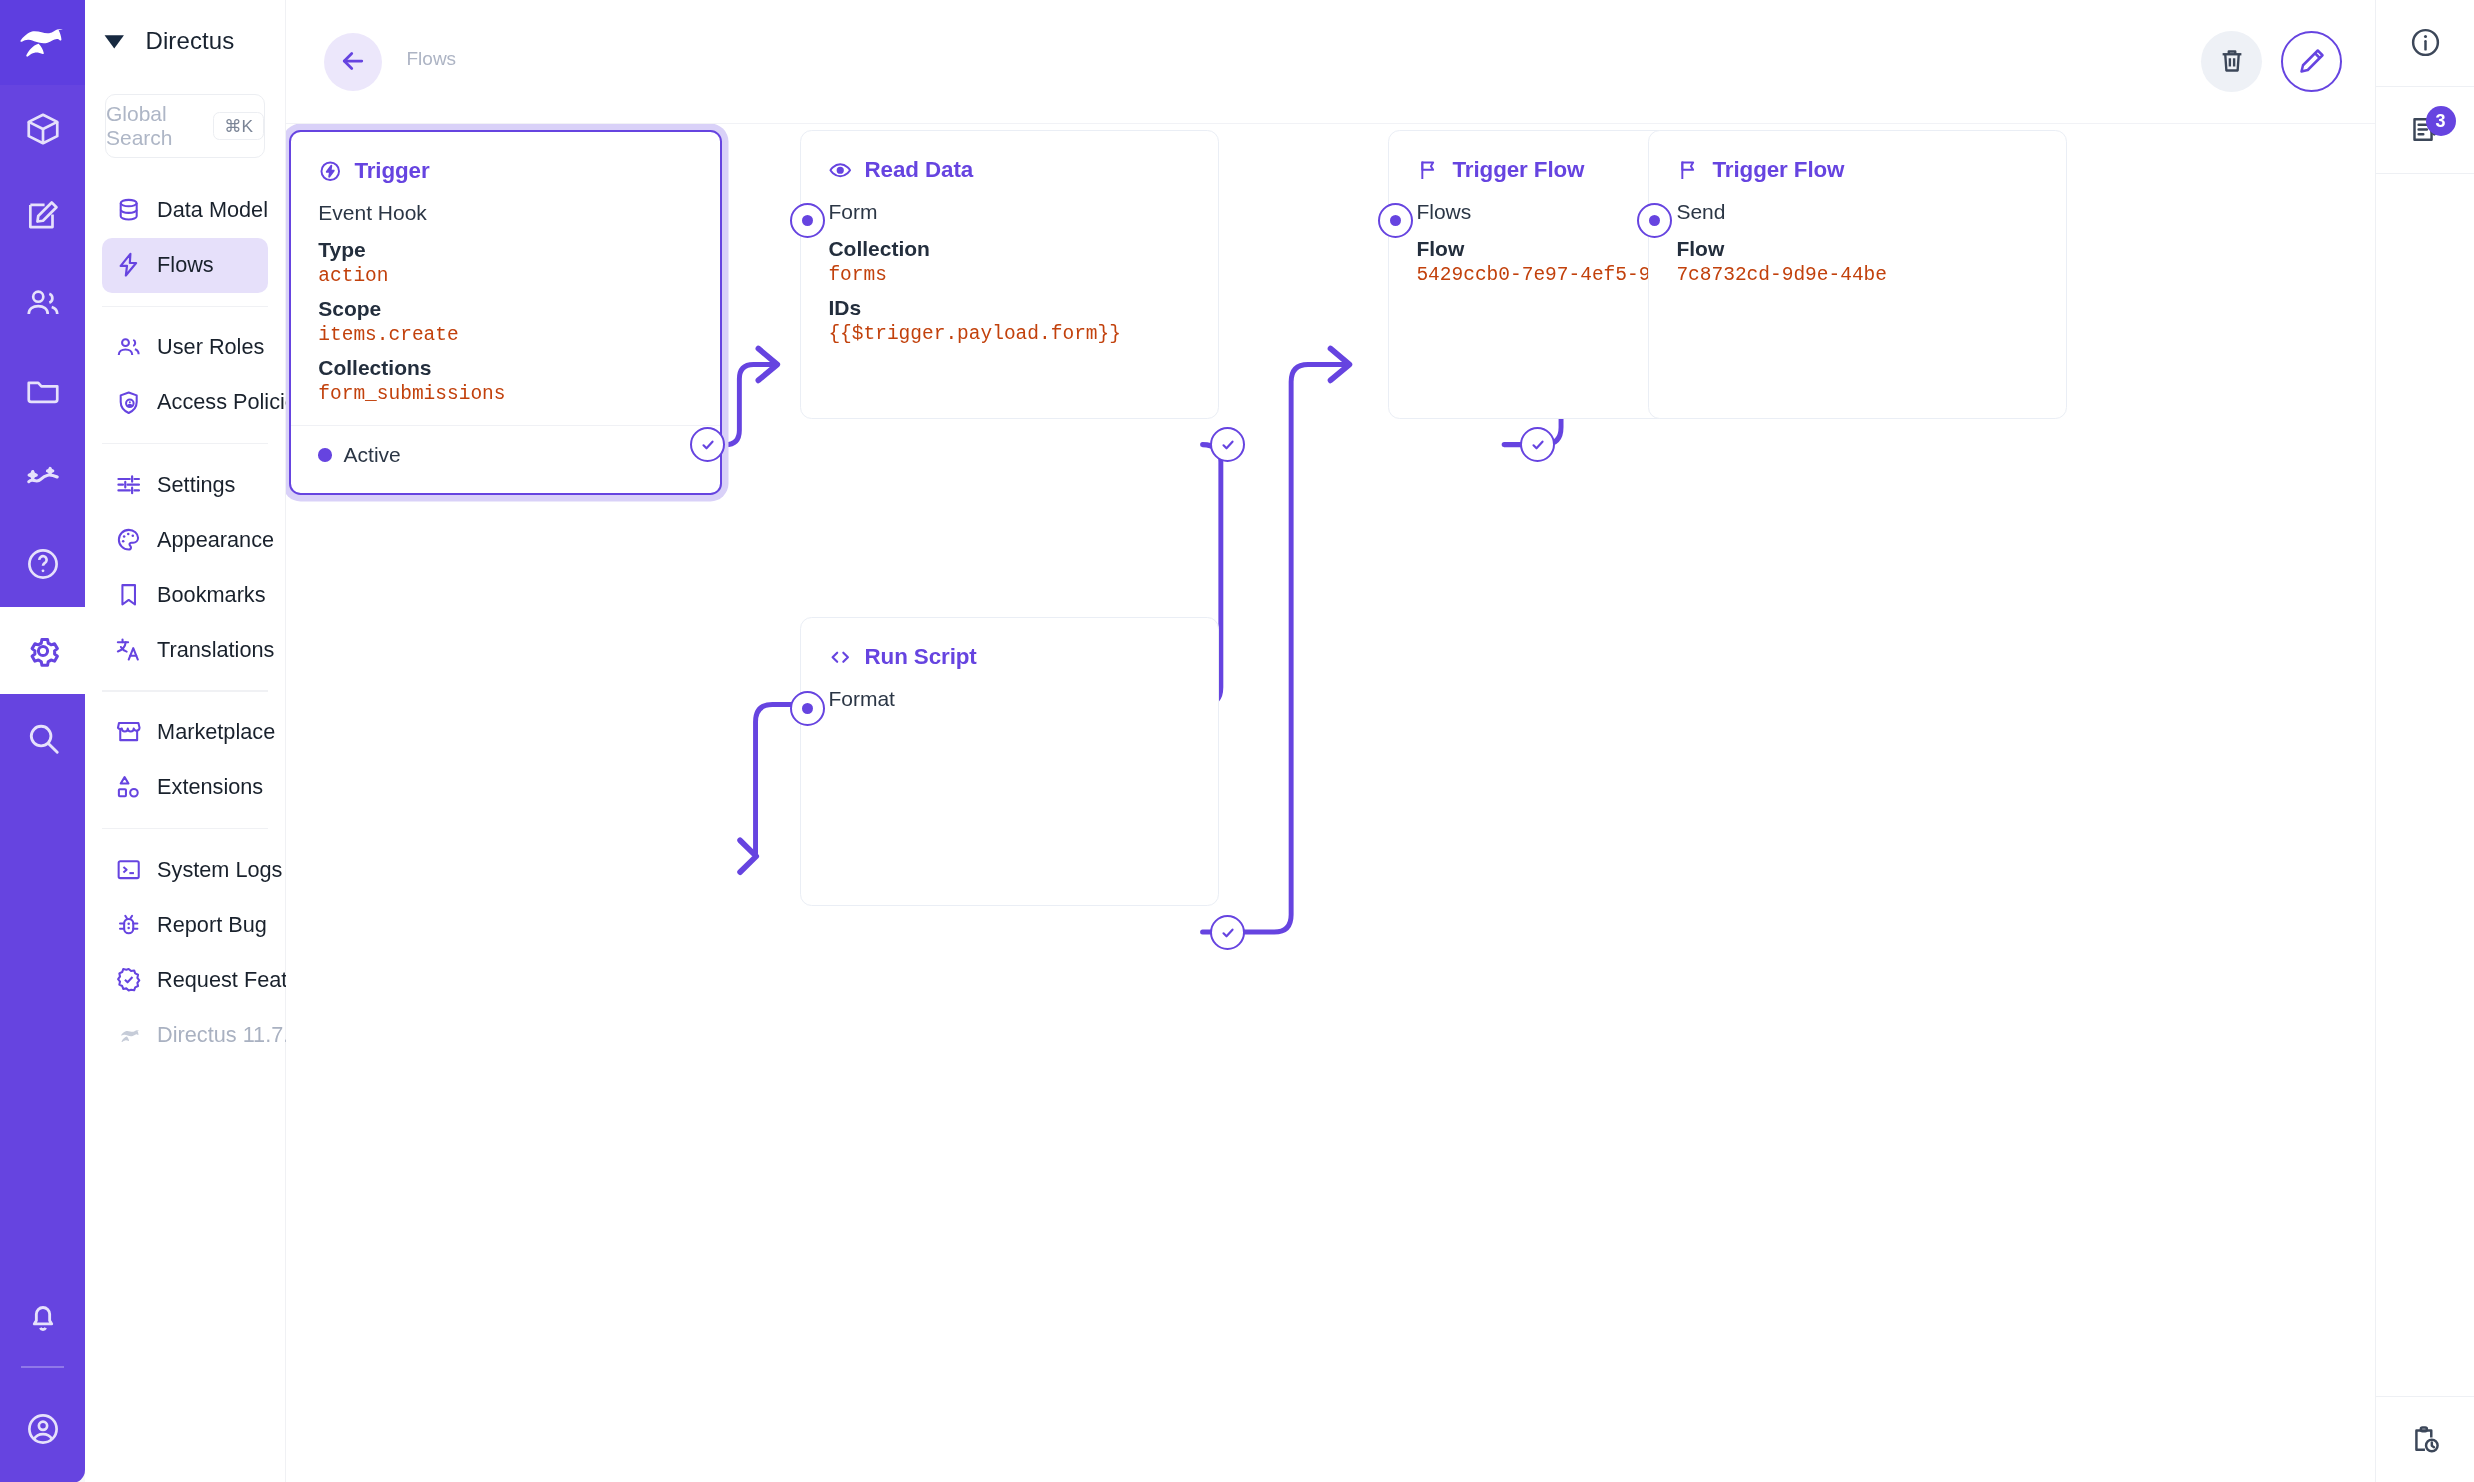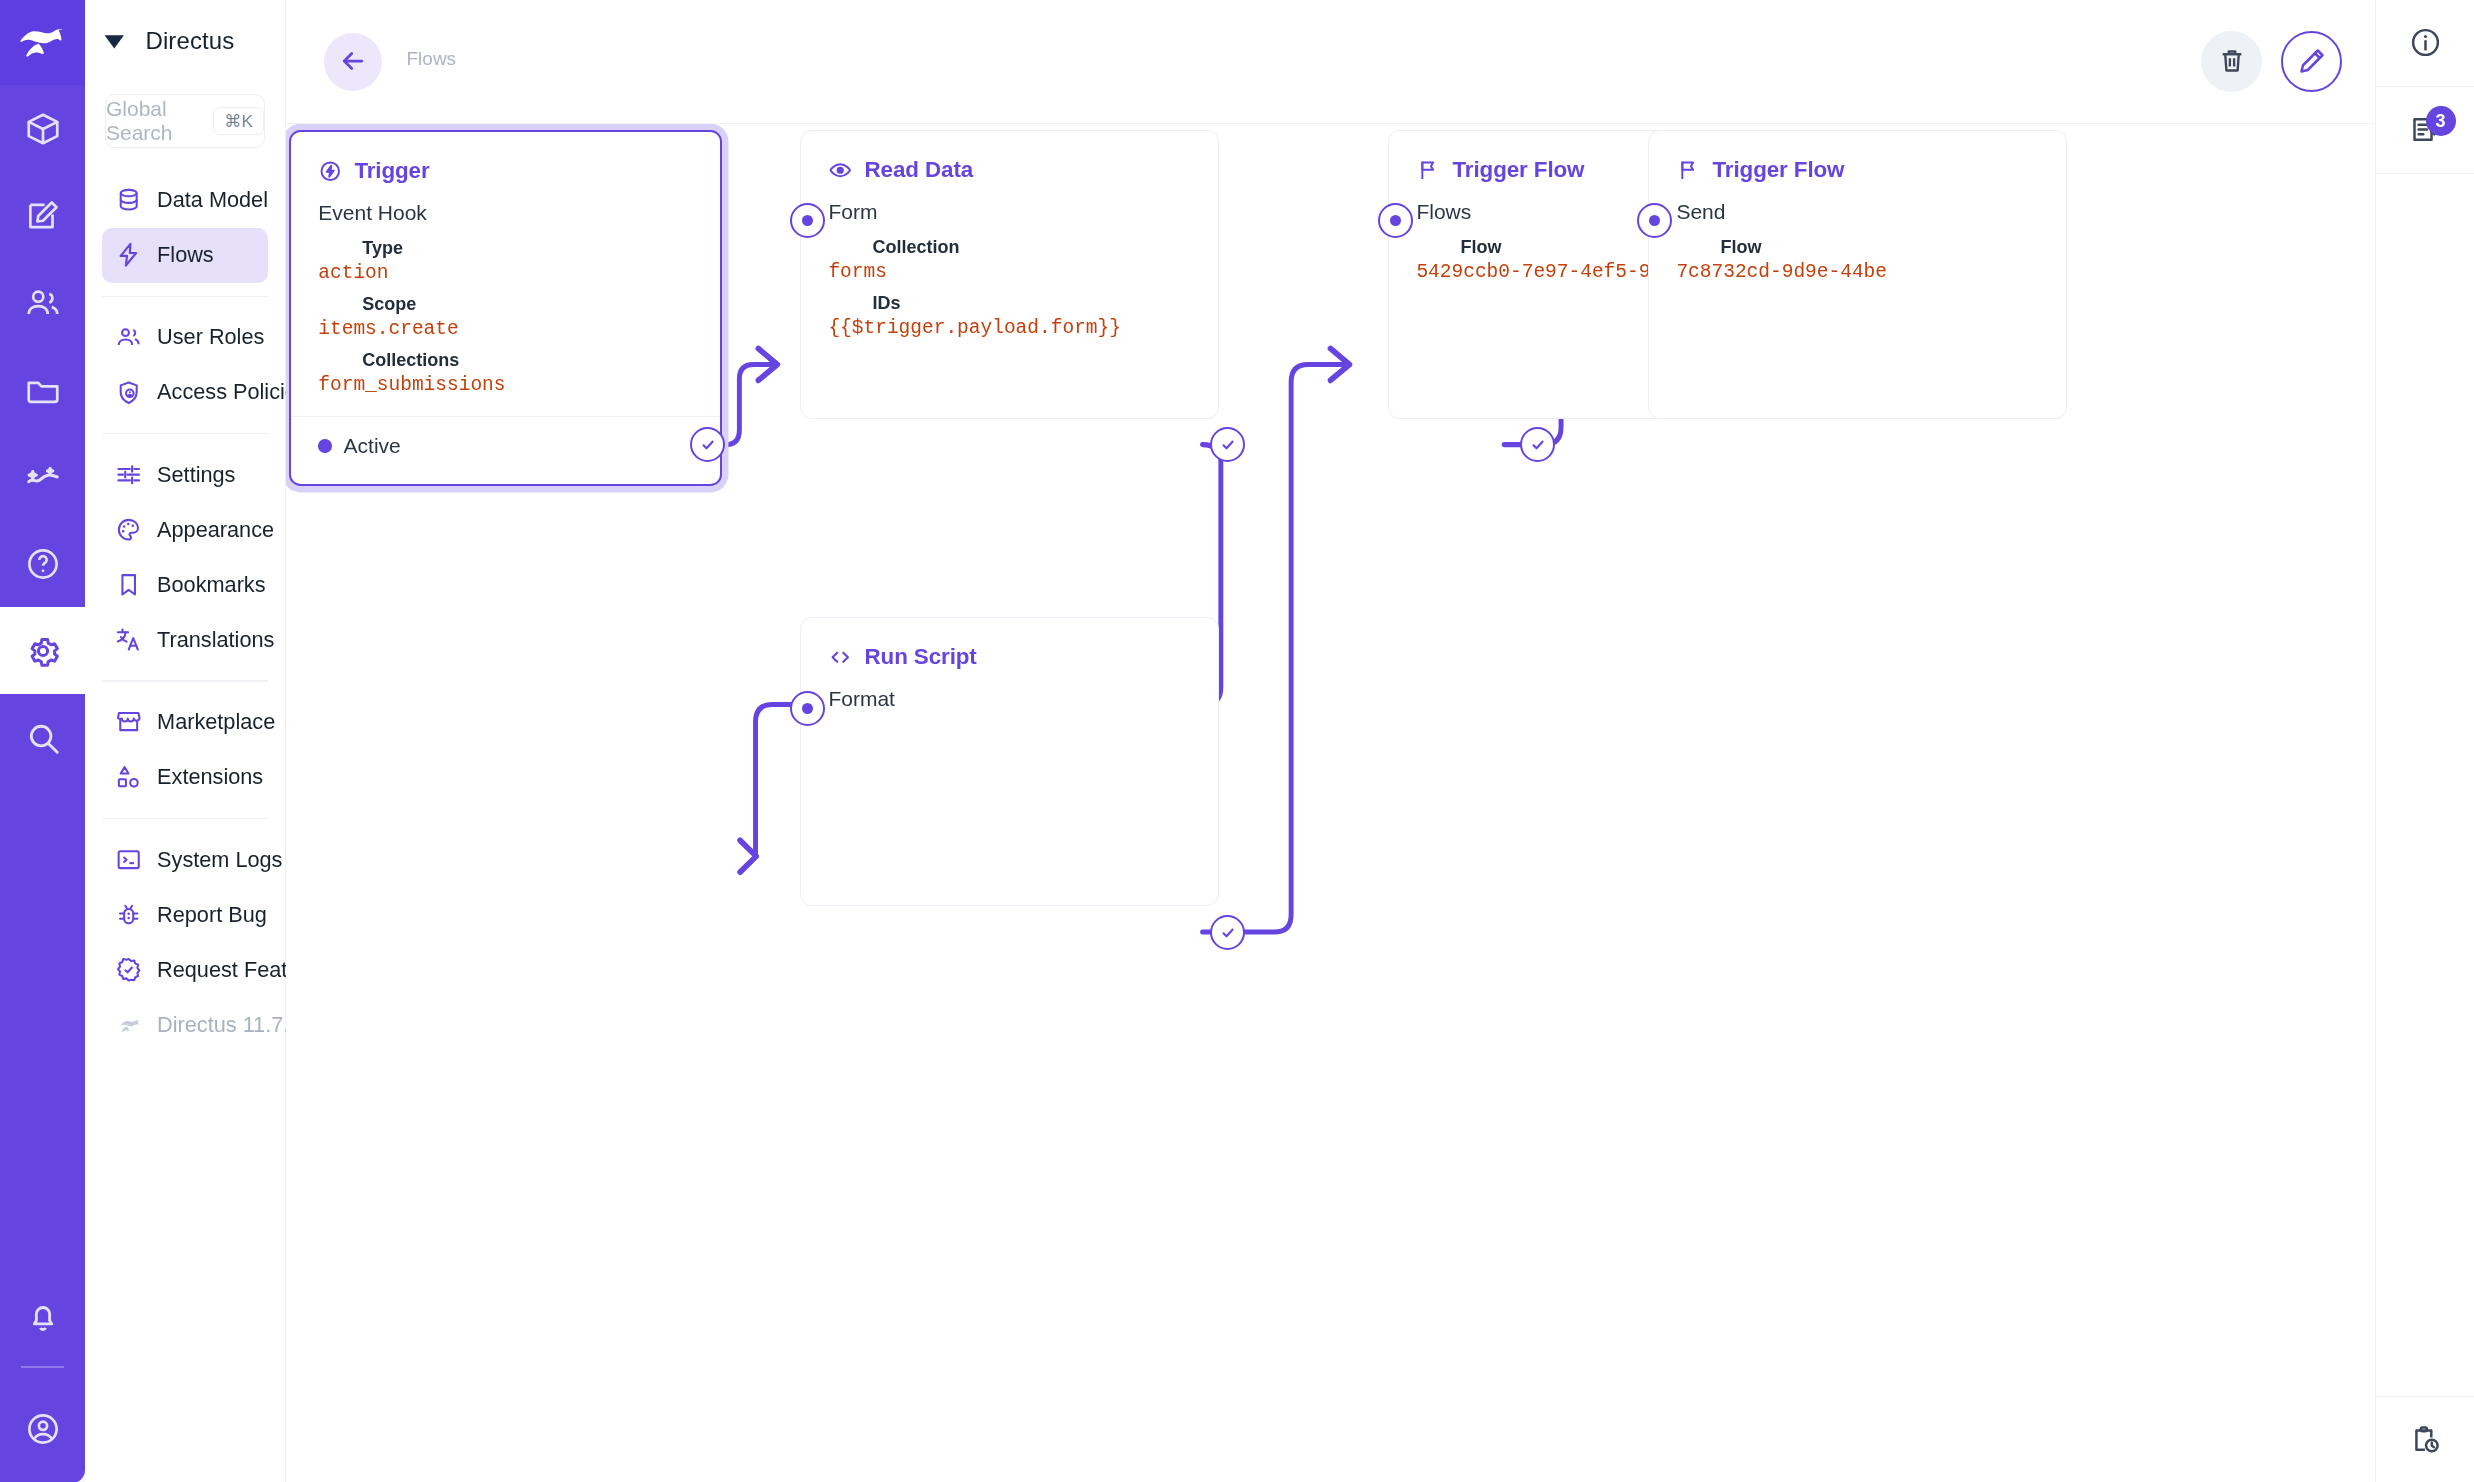--- a/index.html
+++ b/index.html
@@ -42,21 +42,21 @@
     padding: 0 0 0 0; position: relative;
     border-right: 0.7px solid #f0f1f4;
   }
   .nav-brand {
     height: 81px; display: flex; align-items: center; gap: 19px;
     padding-left: 17px;
   }
   .nav-brand .brandmark { width: 24.5px; height: 24.5px; color:#172940; }
   .nav-brand .brandname { font-size: 24px; color: #18222f; font-weight: 400; letter-spacing: 0.1px;}
   .search-box {
-    margin: 13px 20px 0 20px; height: 54px;
+    margin: 13px 20px 0 20px; height: 64px;
     border: 1.4px solid #eceef2; border-radius: 10px;
     display: flex; align-items: center; justify-content: center; gap: 28px;
     cursor: text;
   }
   .search-box .ph { color: #aeb6c6; font-size: 21px; }
   .search-box .kbd {
     border: 1.4px solid #eceef2; border-radius: 6.5px;
     padding: 2.9px 10px; font-size: 17.3px; color: #7a8496;
   }
   .nav-list { padding: 24.5px 17.3px 0 17.3px; }
@@ -116,21 +116,21 @@
   }
   .node.selected {
     border: 2.2px solid #6644e0;
     box-shadow: 0 0 0 6.5px #d9d1f8;
   }
   .node-head { display: flex; align-items: center; gap: 11.6px; margin-bottom: 17.3px; }
   .node-head .ic { color: #6644e0; display:flex; }
   .node-head .ic svg { width: 24.5px; height: 24.5px; }
   .node-head .tl { font-size: 22.4px; font-weight: 700; color: #6644e0; letter-spacing: -0.1px; white-space: nowrap;}
   .node-name { font-size: 21px; color: #2b3645; margin-bottom: 13px; }
-  .field-k { font-size: 18px; font-weight: 700; color: #232e3d; margin-top: 10px; margin-left: 44px; }
+  .field-k { font-size: 21px; font-weight: 700; color: #232e3d; margin-top: 10px; }
   .field-v {
     font-family: "Liberation Mono", monospace;
     font-size: 19.5px; color: #c2410c; margin-top: 2.9px; white-space: nowrap;
   }
   .node-footer {
     border-top: 1.4px solid #f0f1f5; margin: 20px -27.4px 0 -27.4px;
     padding: 17.3px 27.4px 0 27.4px;
     display: flex; align-items: center; gap: 11.6px;
   }
   .status-dot { width: 13.7px; height: 13.7px; border-radius: 50%; background: #6644e0; }

